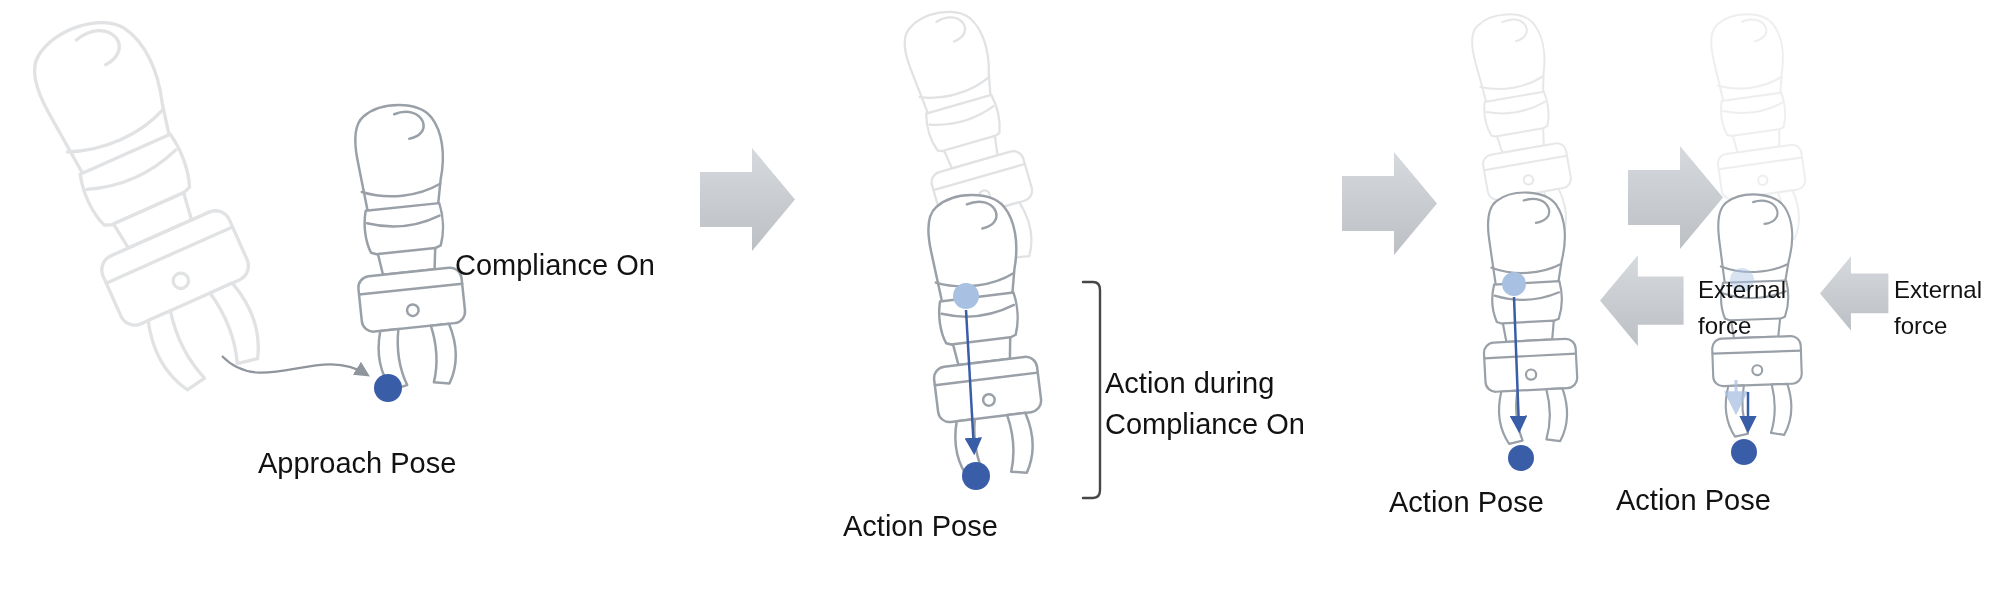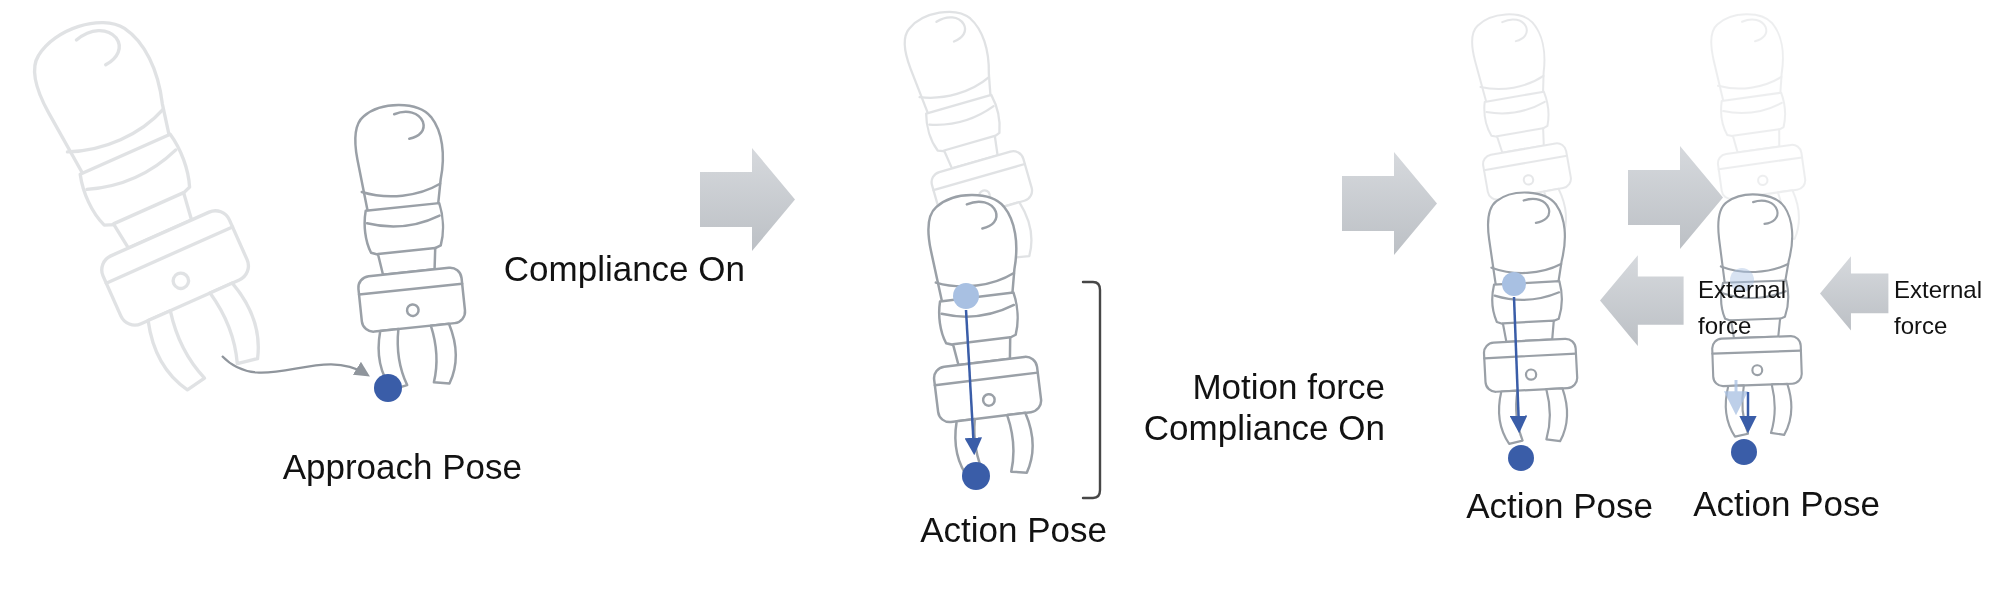--- a/index.html
+++ b/index.html
@@ -9,23 +9,23 @@
     position: relative;
     width: 2000px;
     height: 592px;
     background: #ffffff;
     overflow: hidden;
   }
   .scene { position: absolute; left: 0; top: 0; }
   .lbl {
     position: absolute;
     color: #121212;
-    font-size: 35px;
+    font-size: 29px;
     line-height: 1.1;
-    text-align: right;
+    text-align: left;
     white-space: nowrap;
   }
   .lbl.left { text-align: left; }
   .lbl.small { font-size: 24px; }
 </style>
 </head>
 <body>
 
 <div class="canvas">
 
@@ -104,21 +104,21 @@
     <line x1="1748" y1="392" x2="1748" y2="428" stroke="#3a5da8" stroke-width="2.5" marker-end="url(#mBlue)"></line>
     <circle cx="1744" cy="452" r="13" fill="#3a5da8"></circle>
   </svg>
 
   <div class="lbl" style="left:455px; top:250px; width:290px;">Compliance On</div>
 
   <div class="lbl" style="left:258px; top:416px; width:264px;margin-top:32px;">Approach Pose</div>
 
   <div class="lbl" style="left:843px; top:511px; width:264px;">Action Pose</div>
 
-  <div class="lbl" style="left:1105px; top:368px; width:280px;">Motion force</div>
+  <div class="lbl" style="left:1105px; top:368px; width:280px;">Action during</div>
   <div class="lbl" style="left:1105px; top:409px; width:280px;">Compliance On</div>
 
   <div class="lbl" style="left:1389px; top:487px; width:264px;">Action Pose</div>
 
   <div class="lbl left small" style="left:1698px; top:277px; width:130px;">External</div>
   <div class="lbl left small" style="left:1698px; top:313px; width:130px;">force</div>
 
   <div class="lbl" style="left:1616px; top:485px; width:264px;">Action Pose</div>
 
   <div class="lbl left small" style="left:1894px; top:277px; width:106px;">External</div>

